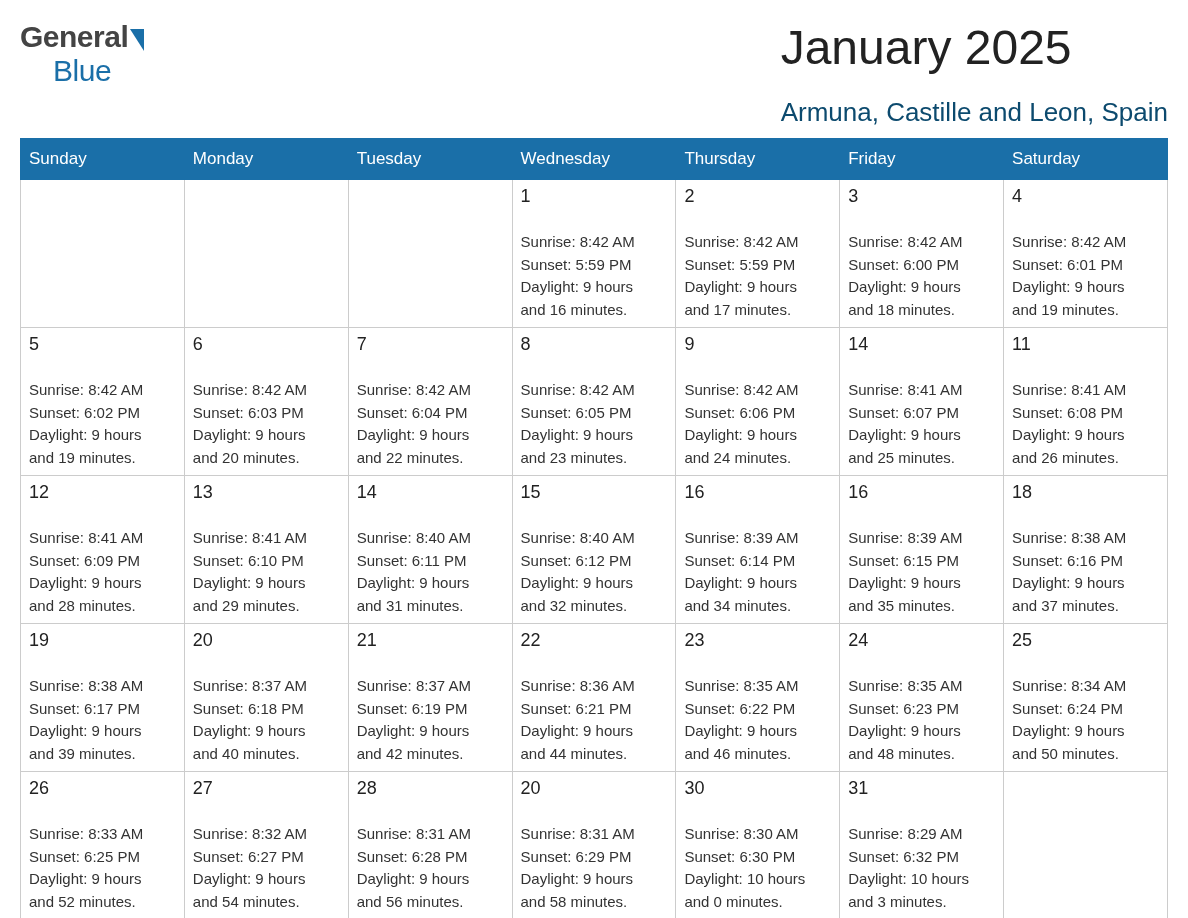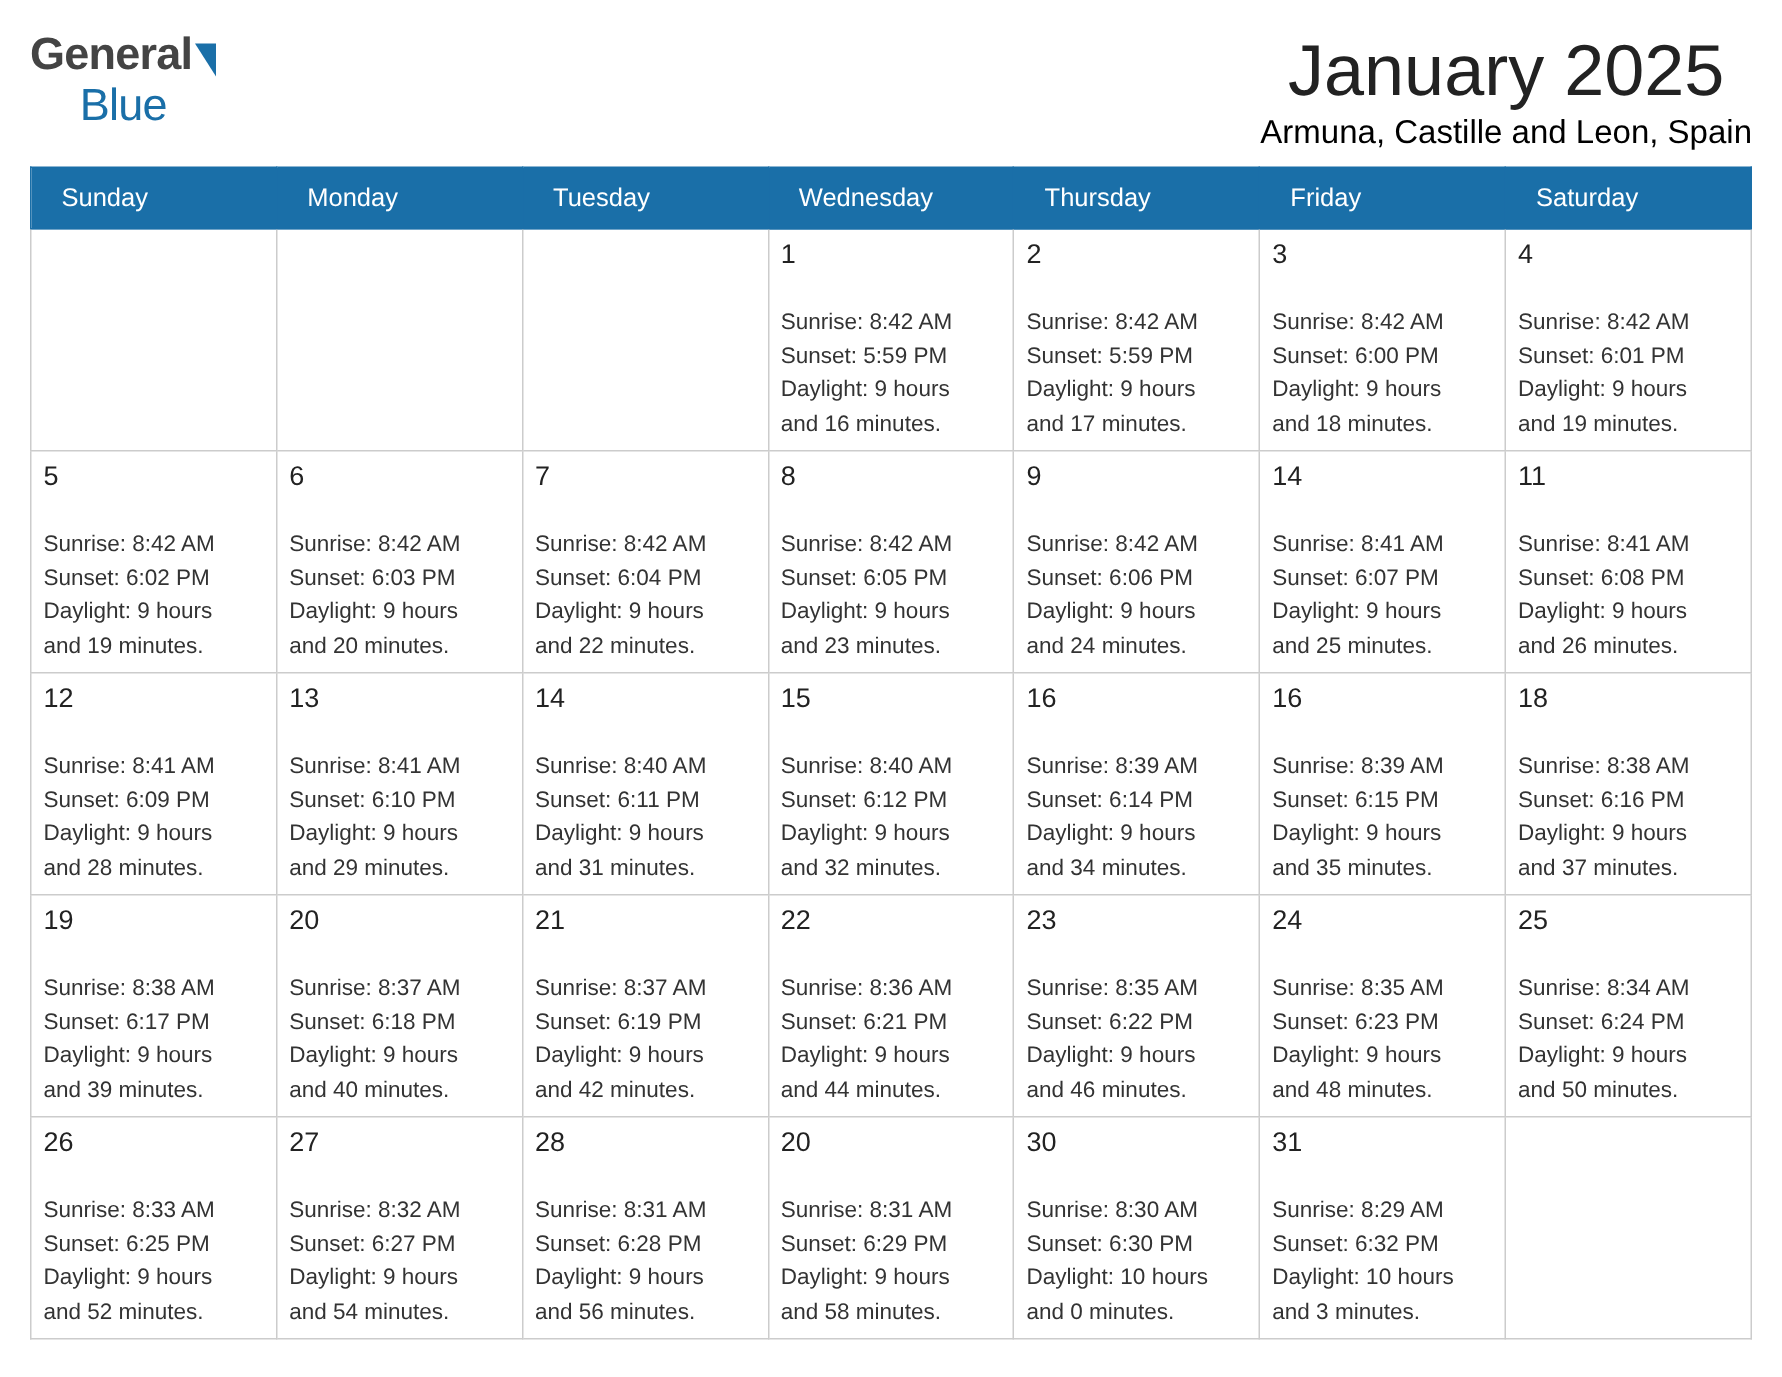--- a/index.html
+++ b/index.html
@@ -15,41 +15,41 @@
       justify-content: space-between;
       align-items: flex-start;
       margin-bottom: 10px;
     }
     .logo {
       display: flex;
       flex-direction: column;
       align-items: center;
     }
     .title-area {
-      text-align: center;
+      text-align: left;
     }
     .month-title {
       font-size: 48px;
       font-weight: normal;
       color: #222;
     }
     .location-title {
-      font-size: 22px;
-      color: #000000;
-      margin-top: 0;
+      font-size: 26px;
+      color: #0c4a6e;
+      margin-top: 22px;
     }
     .calendar {
       width: 100%;
       border-collapse: collapse;
       margin-top: 10px;
     }
     .calendar th {
       background-color: #1a6fa8;
       color: #fff;
-      padding: 10px 20px;
+      padding: 10px 8px;
       text-align: left;
       font-size: 17px;
       font-weight: normal;
       border: 1px solid #1a6fa8;
     }
     .calendar td {
       border: 1px solid #ccc;
       vertical-align: top;
       padding: 6px 8px;
       width: 14.28%;

